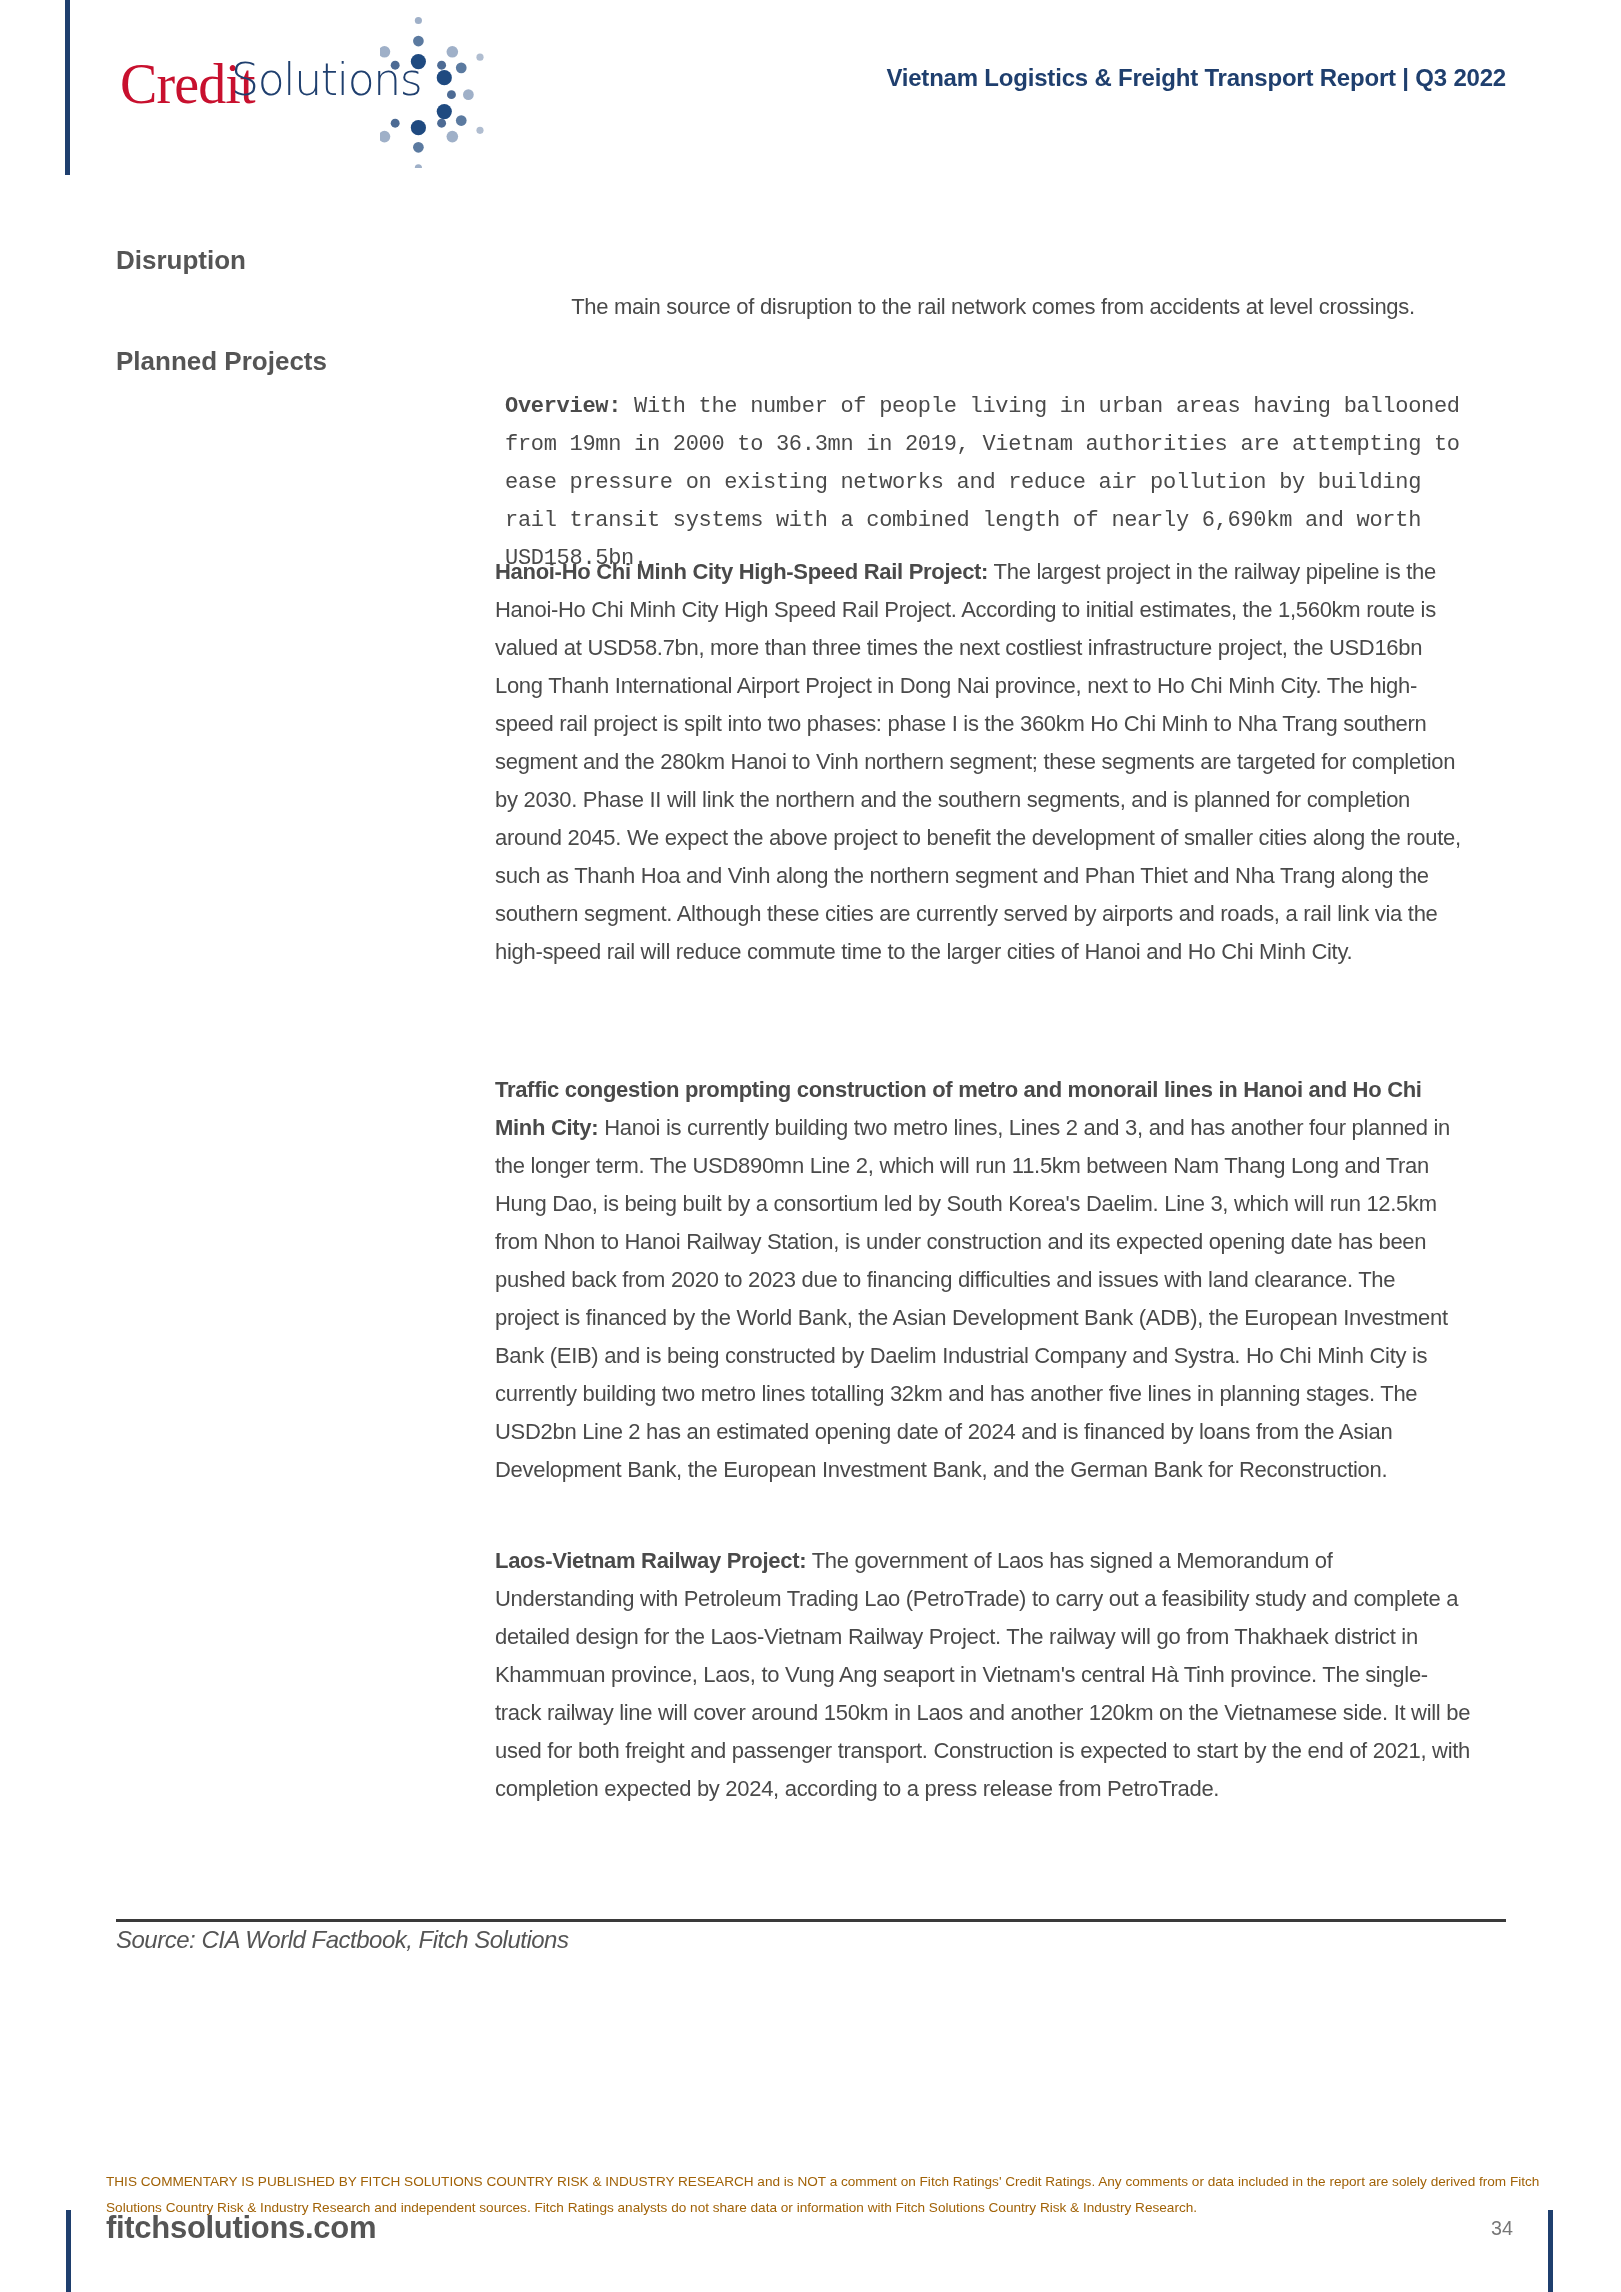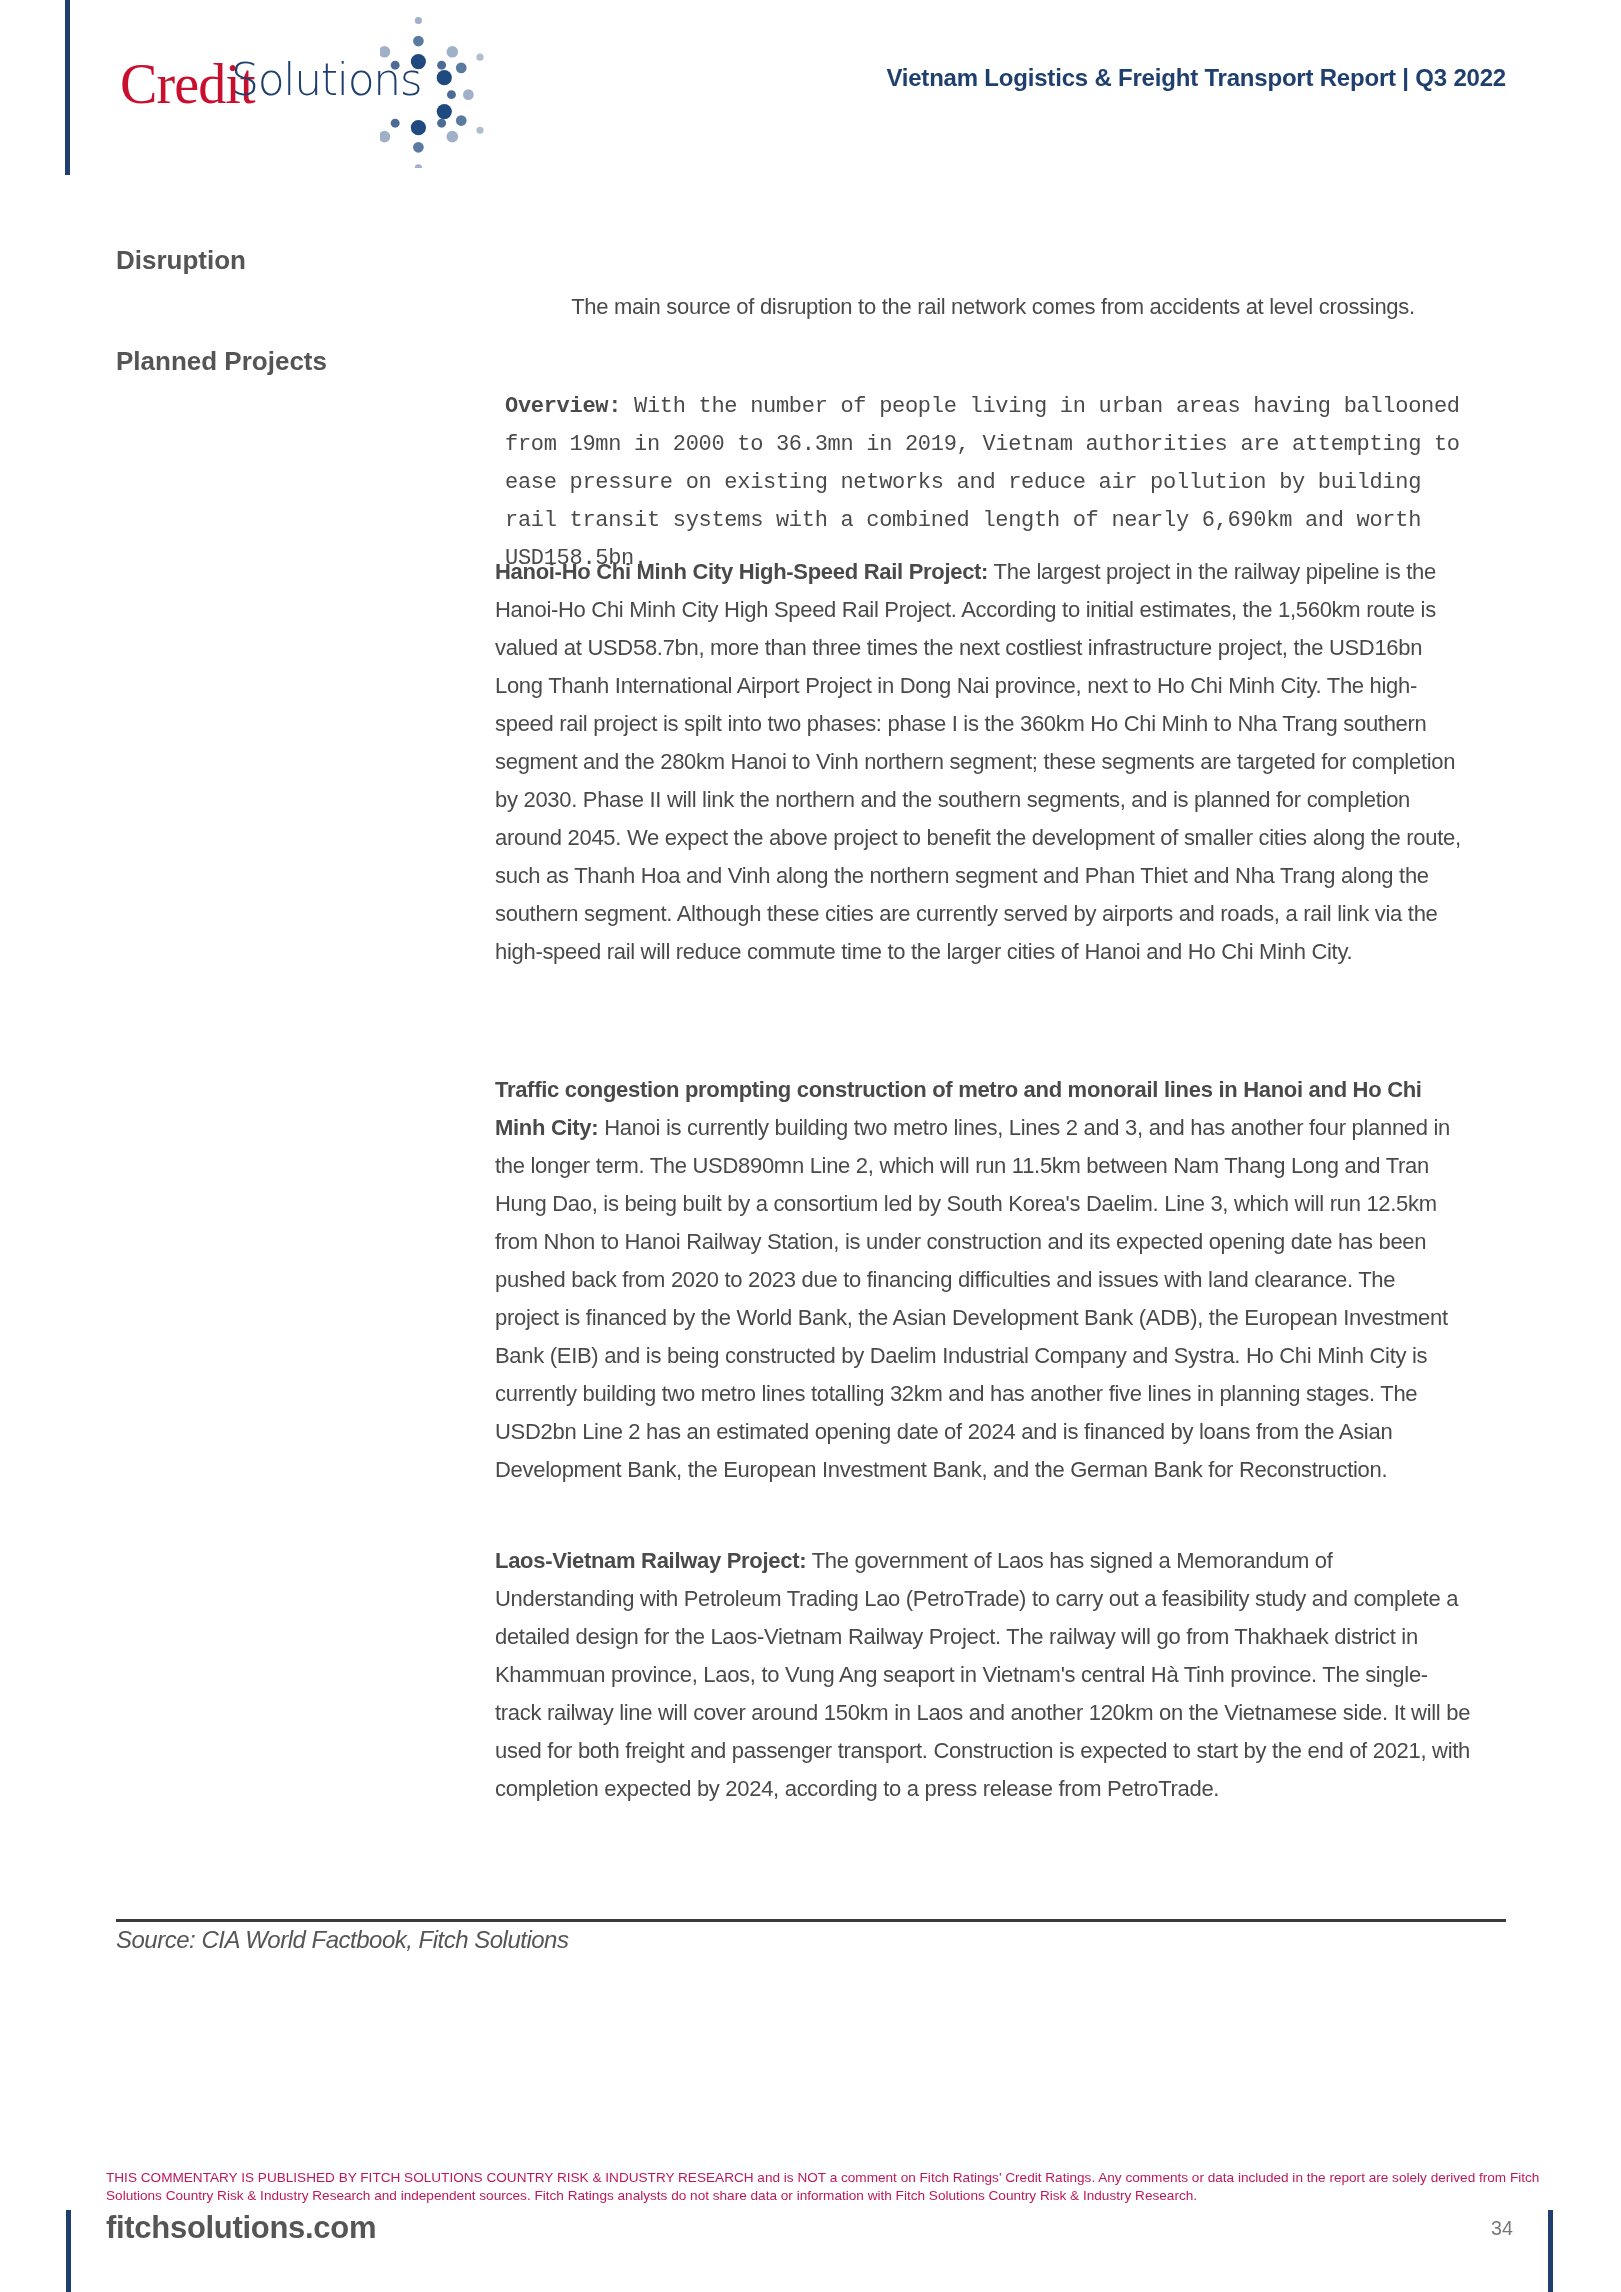--- a/index.html
+++ b/index.html
@@ -22,21 +22,21 @@
 
   .side-heading { position: absolute; left: 116px; font-size: 26px; font-weight: bold; color: #555; }
 
   .para { position: absolute; font-size: 22px; line-height: 38px; color: #4a4a4a; letter-spacing: -0.3px; }
   .para b { color: #4a4a4a; }
   .para p { margin: 0; }
 
   .source-rule { position: absolute; left: 116px; top: 1919px; width: 1390px; height: 2.7px; background: #3a3a3a; }
   .source { position: absolute; left: 116px; top: 1926px; font-size: 24px; font-style: italic; color: #555; letter-spacing: -0.5px; }
 
-  .disclaimer { position: absolute; left: 106px; top: 2169px; width: 1451px; font-size: 13.6px; line-height: 18px; color: #be185d; }
+  .disclaimer { position: absolute; left: 106px; top: 2169px; width: 1451px; font-size: 13.6px; line-height: 26px; color: #a16207; }
   .site { position: absolute; left: 106px; top: 2210px; font-size: 31px; font-weight: bold; color: #555; letter-spacing: -0.3px; }
   .page-num { position: absolute; left: 1491px; top: 2217px; font-size: 19.7px; color: #777; }
 </style>
 </head>
 <body>
 
 <div class="left-bar-top"></div>
 
 <div class="logo">
   <span class="logo-fitch">Credit</span>

